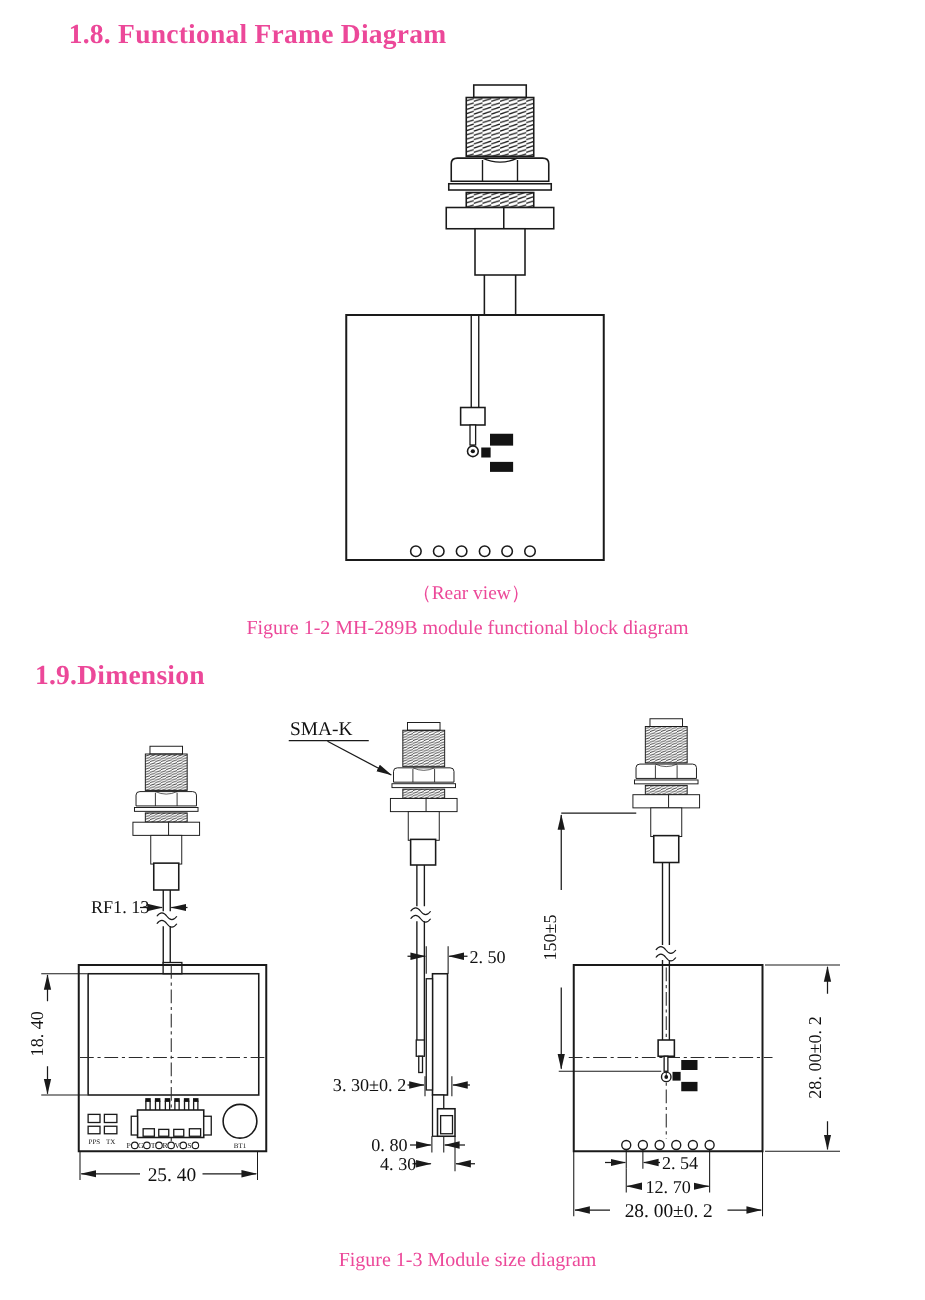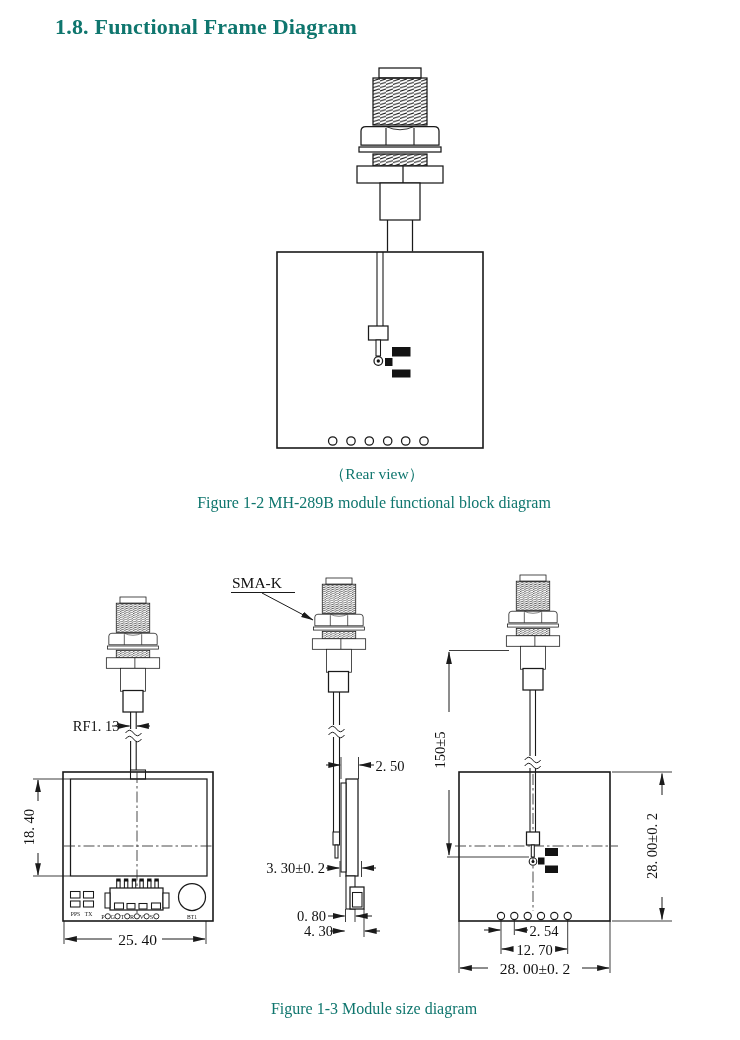--- a/index.html
+++ b/index.html
@@ -1,17 +1,17 @@
 <!DOCTYPE html>
 <html><head>
 <meta charset="utf-8">
 <style>
   html,body{margin:0;padding:0;background:#fff;}
   .page{position:relative;width:740px;height:1040px;background:#ffffff;overflow:hidden;
-        font-family:"Liberation Serif",serif;color:#0f766e;}
+        font-family:"Liberation Serif",serif;color:#ec4899;}
   .h1{position:absolute;font-weight:bold;font-size:22px;letter-spacing:.2px;}
   .cap{position:absolute;left:0;width:748px;text-align:center;font-size:16px;}
   .rear{position:absolute;left:0;width:754px;text-align:center;font-size:15.5px;}
   svg{position:absolute;left:0;}
   .s09{stroke:#1a1a1a;stroke-width:0.9;fill:none}
   .s11{stroke:#1a1a1a;stroke-width:1.1;fill:none}
   .s12{stroke:#1a1a1a;stroke-width:1.25;fill:none}
   .s16{stroke:#1a1a1a;stroke-width:1.6;fill:none}
   .wf{fill:#ffffff;stroke:#1a1a1a;stroke-width:1.25}
   .wf1{fill:#ffffff;stroke:#1a1a1a;stroke-width:1.05}
@@ -91,20 +91,21 @@
       <circle class="s12" cx="369.3" cy="441" r="4.2"></circle>
       <circle class="s12" cx="387.7" cy="441" r="4.2"></circle>
       <circle class="s12" cx="405.7" cy="441" r="4.2"></circle>
       <circle class="s12" cx="424" cy="441" r="4.2"></circle>
     </g>
   </svg>
 
   <div class="rear" style="top:464px;">（Rear view）</div>
   <div class="cap" style="top:494px;">Figure 1-2 MH-289B module functional block diagram</div>
 
+  <div class="h1" style="left:28px;top:527px;">1.9.Dimension</div>
 
   <svg width="740" height="432" viewBox="0 560 740 432" style="top:560px;">
 
     <g>
       <use href="#sma" transform="translate(133,597) scale(0.62)"></use>
       <rect class="wf" x="123" y="690.5" width="20" height="21.5"></rect>
       <line class="s11" x1="130.6" y1="712" x2="130.6" y2="729"></line>
       <line class="s11" x1="136.2" y1="712" x2="136.2" y2="729"></line>
       <line class="s11" x1="130.6" y1="741" x2="130.6" y2="771"></line>
       <line class="s11" x1="136.2" y1="741" x2="136.2" y2="771"></line>

